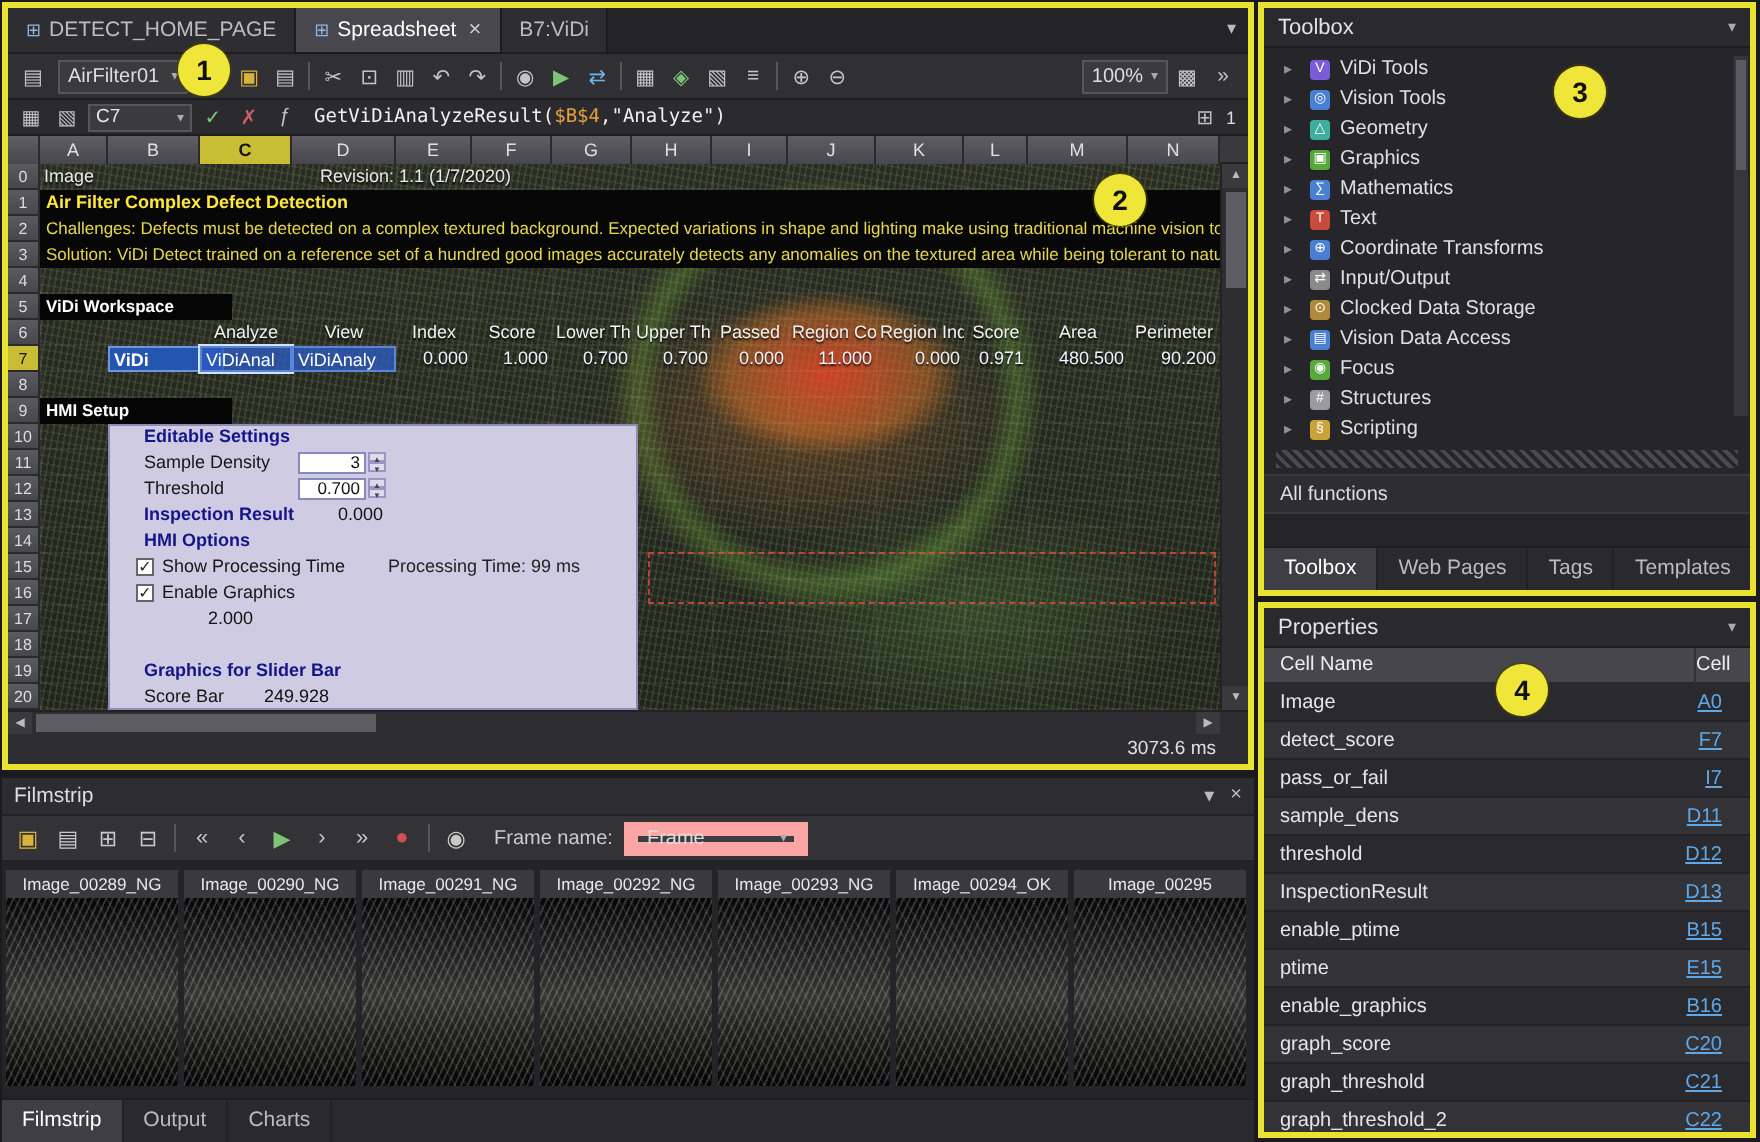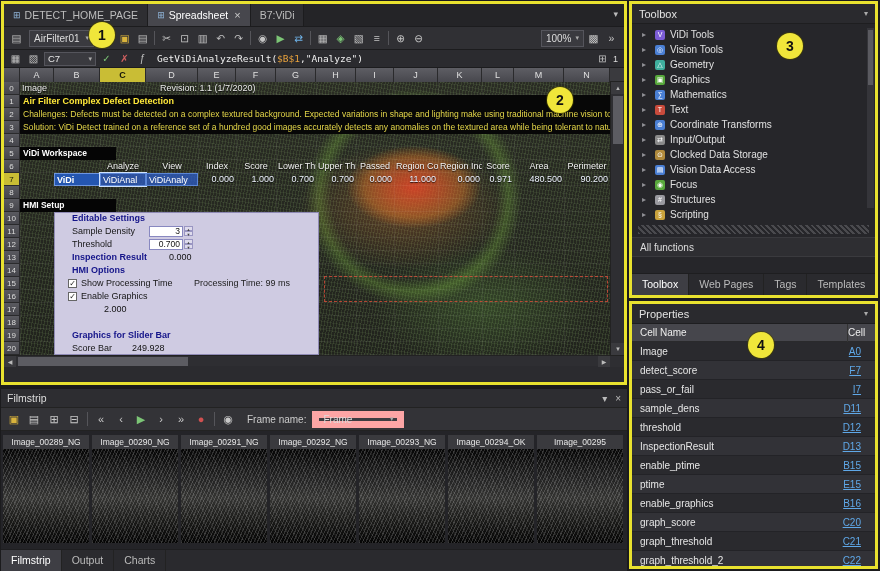--- a/index.html
+++ b/index.html
@@ -181,21 +181,21 @@
     <div class="formulabar">
       <span class="fbi">▦</span>
       <span class="fbi">▧</span>
       <div class="cellref">
         <span>C7</span>
         <span class="dd">▾</span>
       </div>
       <span class="fbi green">✓</span>
       <span class="fbi red">✗</span>
       <span class="fbi">ƒ</span>
-      <div class="fxtext"><span class="fx-pre">GetViDiAnalyzeResult(</span><span class="fx-ref">$B$1</span><span class="fx-post">,"Analyze")</span></div>
+      <div class="fxtext"><span class="fx-pre">GetViDiAnalyzeResult(</span><span class="fx-ref">$B$4</span><span class="fx-post">,"Analyze")</span></div>
       <span class="fbi">⊞</span>
       <span class="pgnum">1</span>
     </div>
 
     <div class="gridwrap">
       <div class="colheaders" id="colheaders">
           <div class="corner"></div>
           <div class="colhdr" style="left: 16px; width: 34px;">A</div>
           <div class="colhdr" style="left: 50px; width: 46px;">B</div>
           <div class="colhdr selhdr" style="left: 96px; width: 46px;">C</div>
@@ -262,21 +262,21 @@
             <div class="cell hdr" style="left: 352px; width: 38px;">Passed</div>
             <div class="cell hdr" style="left: 390px; width: 44px;">Region Cor</div>
             <div class="cell hdr" style="left: 434px; width: 44px;">Region Ind</div>
             <div class="cell hdr" style="left: 478px; width: 32px;">Score</div>
             <div class="cell hdr" style="left: 510px; width: 50px;">Area</div>
             <div class="cell hdr" style="left: 560px; width: 46px;">Perimeter</div>
             <div class="cell hdr" style="left: 606px; width: 20px;">X</div>
           </div>
           <div class="grow" style="top: 91px;">
             <div class="rowhdr selhdr">7</div>
-            <div class="cell vidi" style="left: 50px; width: 46px;">ViDi</div>
+            <div class="cell vidi" style="left: 50px; width: 58px;">ViDi</div>
             <div class="cell vidic sel" style="left: 96px; width: 46px;">ViDiAnal</div>
             <div class="cell vidic" style="left: 142px; width: 52px;">ViDiAnaly</div>
             <div class="cell num" style="left: 194px; width: 38px;">0.000</div>
             <div class="cell num" style="left: 232px; width: 40px;">1.000</div>
             <div class="cell num" style="left: 272px; width: 40px;">0.700</div>
             <div class="cell num" style="left: 312px; width: 40px;">0.700</div>
             <div class="cell num" style="left: 352px; width: 38px;">0.000</div>
             <div class="cell num" style="left: 390px; width: 44px;">11.000</div>
             <div class="cell num" style="left: 434px; width: 44px;">0.000</div>
             <div class="cell num" style="left: 478px; width: 32px;">0.971</div>
@@ -377,20 +377,23 @@
             <div class="vbtn down">▼</div>
           </div>
         </div>
       <div class="hscroll">
         <span class="scrbtn">◀</span>
         <span class="hthumb"></span>
         <span class="hspacer"></span>
         <span class="scrbtn">▶</span>
         <span class="hcorner"></span>
       </div>
+      <div class="sheetstatus">
+        <span>3073.6 ms</span>
+      </div>
     </div>
   </div>
 
   <div class="region toolboxp">
     <div class="ph">
       <span>Toolbox</span>
       <span class="ph-chev">▾</span>
     </div>
     <div class="tree" id="tree">
         <div class="titem">

